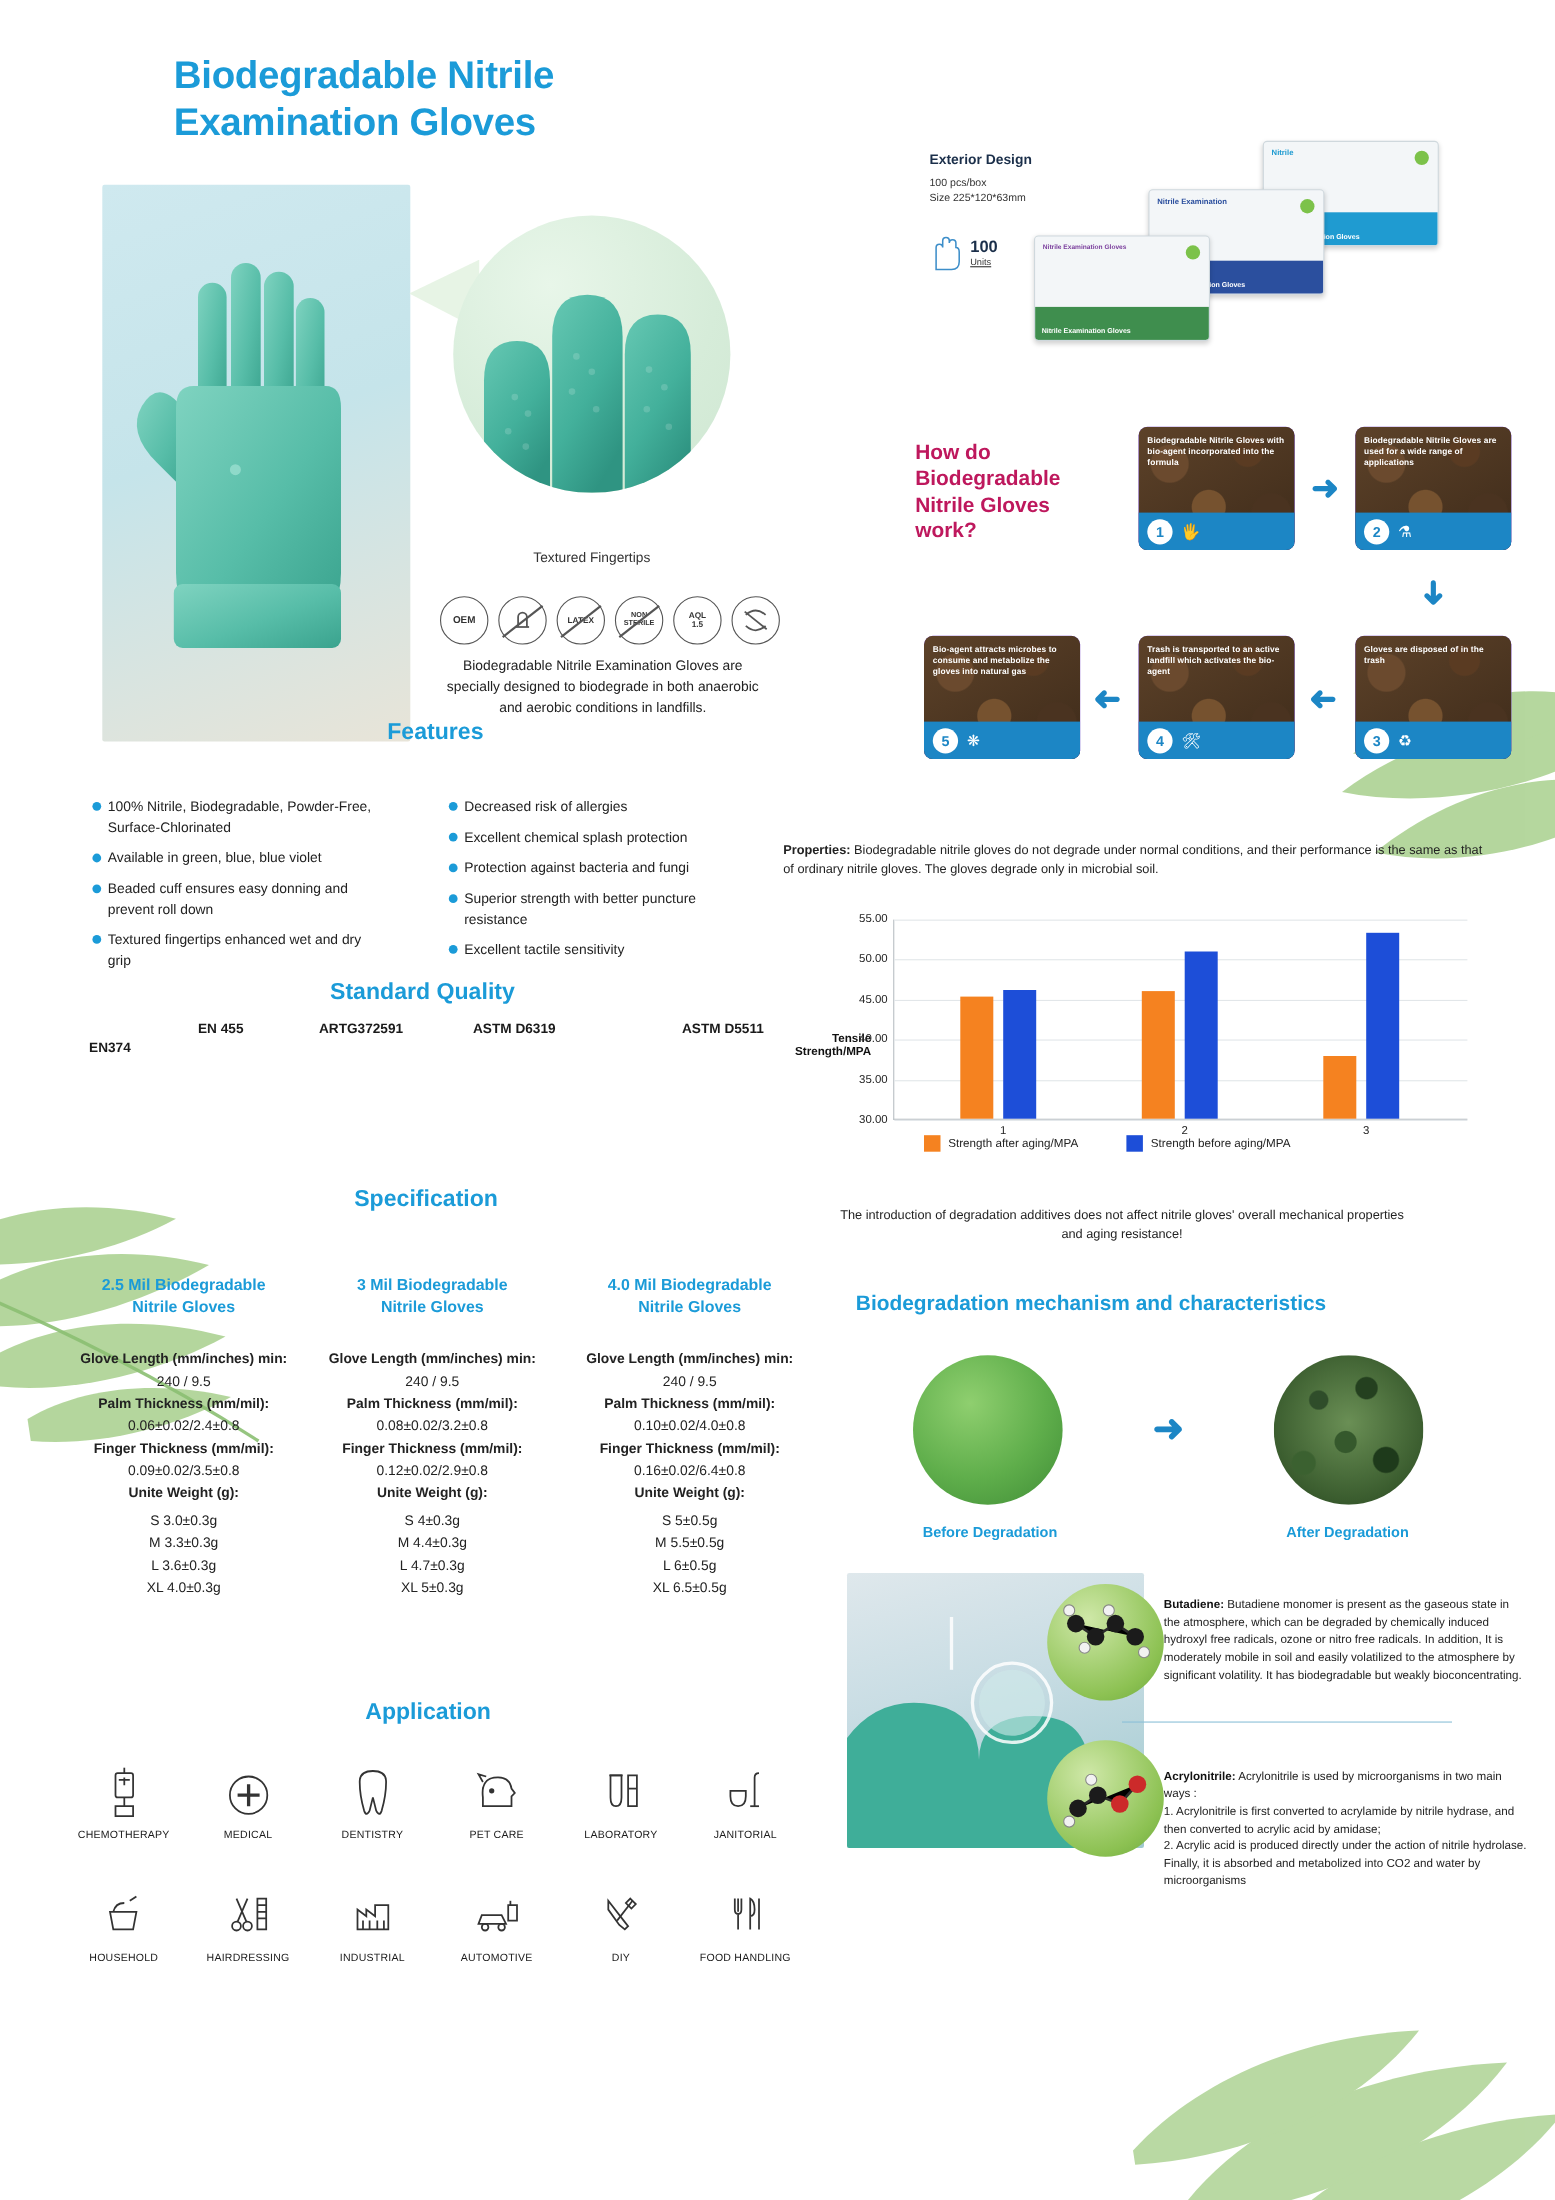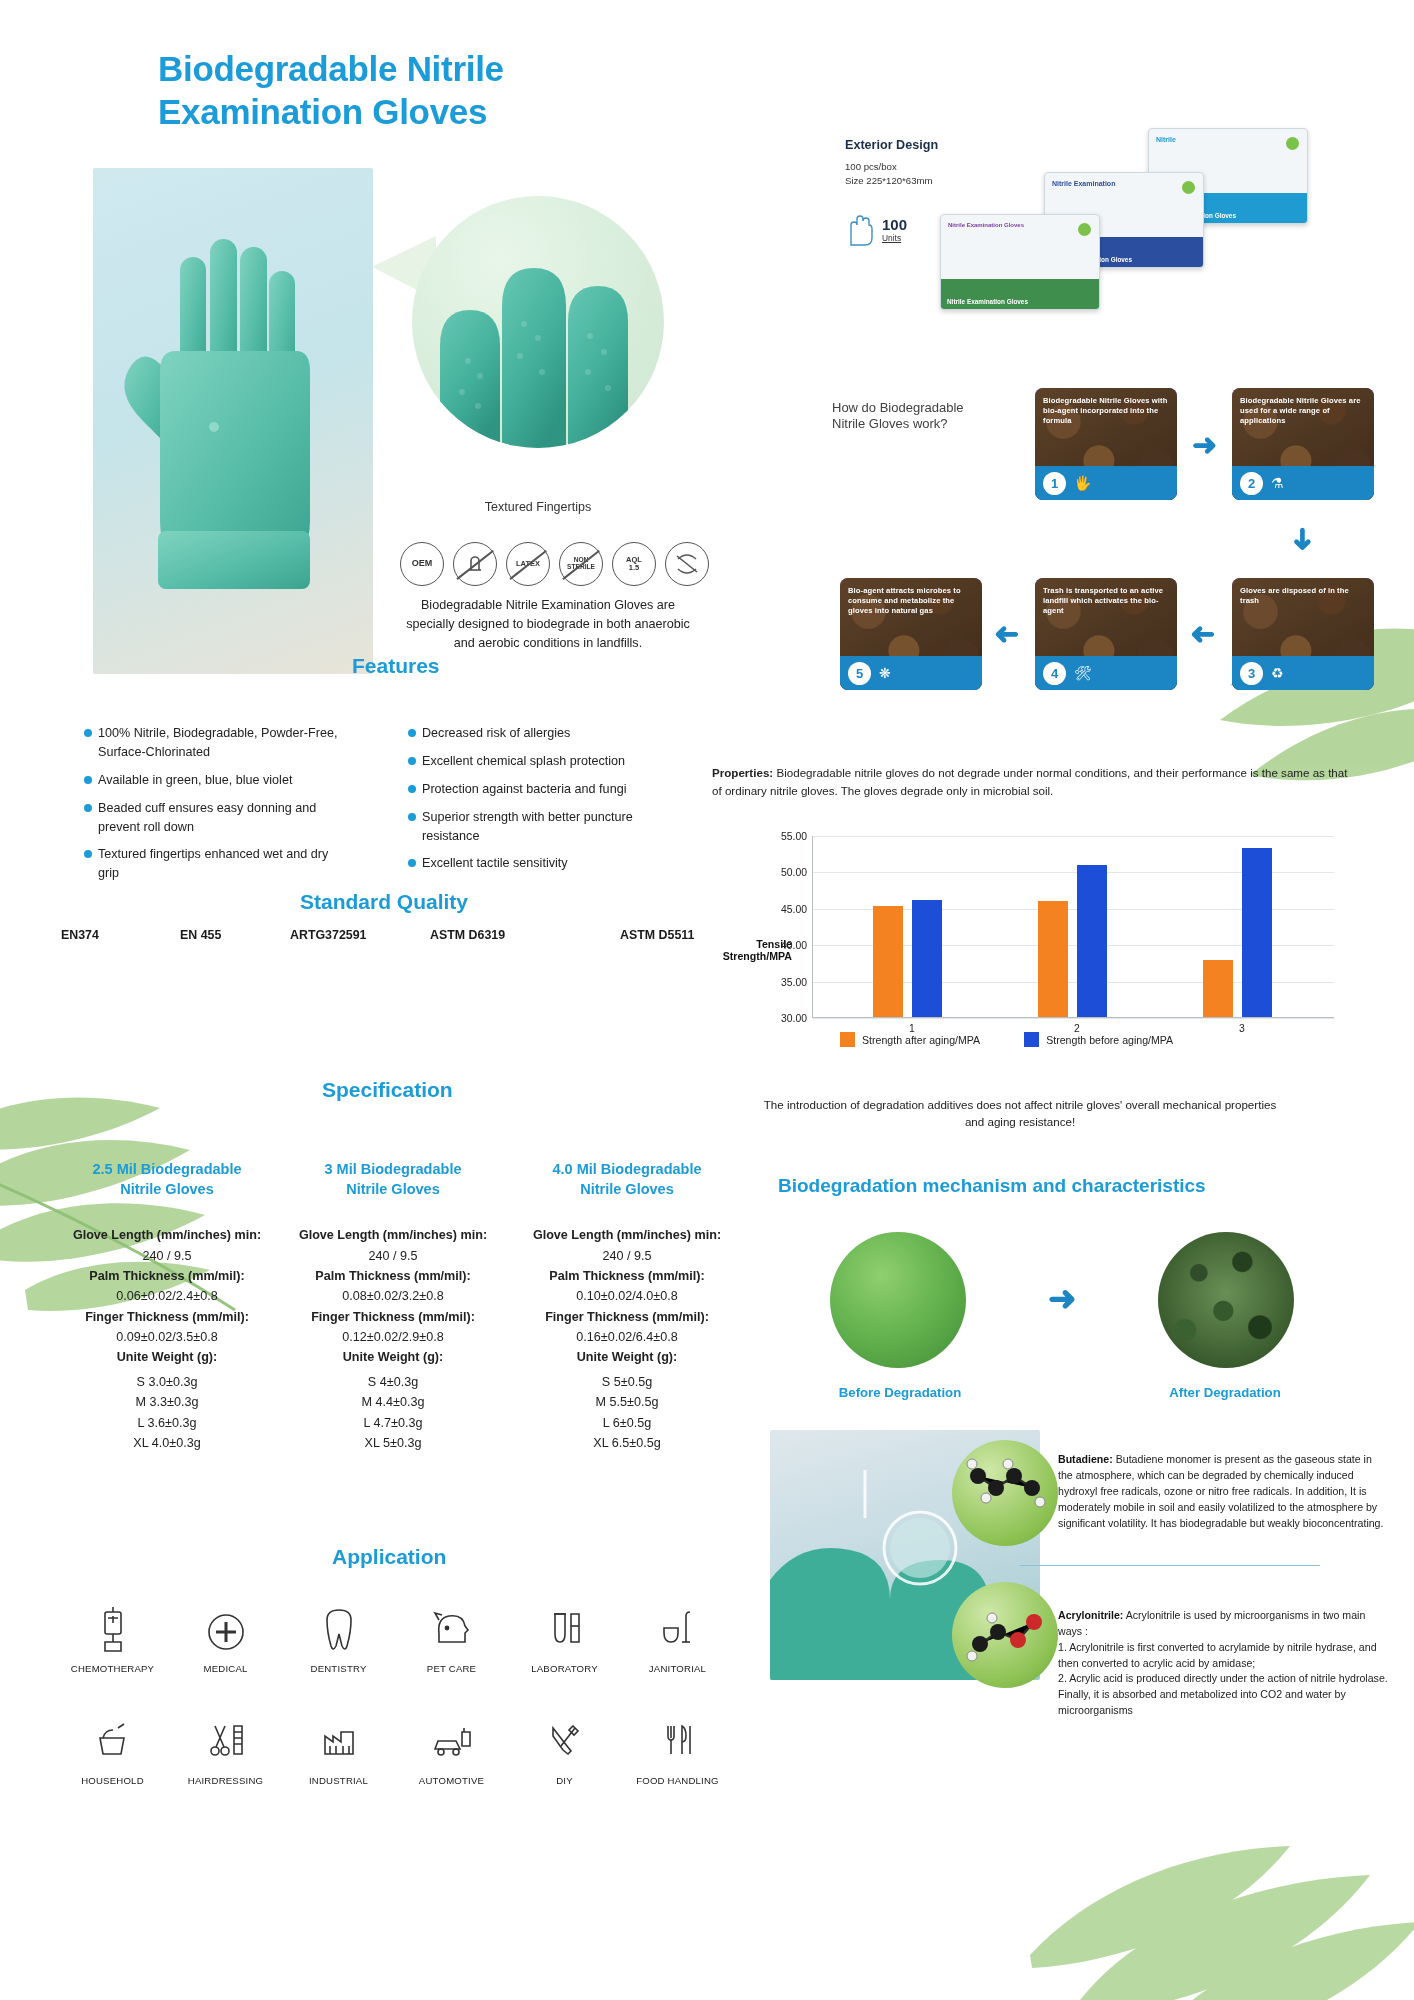--- a/index.html
+++ b/index.html
@@ -122,21 +122,21 @@
   .gbox .band { position:absolute; left:0; right:0; bottom:0; height:30px; }
   .gbox .lbl {
     position:absolute; left:6px; bottom:4px; font-size:6.4px; font-weight:bold; color:#fff;
   }
   .gbox .top-t { position:absolute; left:7px; top:7px; font-size:7px; font-weight:bold; }
   .gbox .leafmark { position:absolute; right:8px; top:8px; width:13px; height:13px; border-radius:50%; }
 
   
   #how-title {
     position:absolute; left:832px; top:400px; width:160px;
-    color:#404040; font-weight:normal; font-size:13px; line-height:1.25;
+    color:#be185d; font-weight:bold; font-size:19px; line-height:1.25;
   }
   .step {
     position:absolute; width:142px; height:112px; border-radius:8px; overflow:hidden;
     background:#8b5cf6;
   }
   .step .soil {
     position:absolute; inset:0;
     background:
       radial-gradient(circle at 20% 30%, #6b4a2e 0 12%, transparent 13%),
       radial-gradient(circle at 70% 20%, #5a3b22 0 10%, transparent 11%),
@@ -414,21 +414,21 @@
         <span>Superior strength with better puncture resistance</span>
       </div>
     <div class="feat-item">
         <span class="bullet"></span>
         <span>Excellent tactile sensitivity</span>
       </div>
   </div>
 
   <div class="section-h" id="std-title">Standard Quality</div>
   <div class="std-row">
-    <div class="std-item" style="left:1px;">EN374</div>
+    <div class="std-item" style="left:21px;margin-top:17px;">EN374</div>
     <div class="std-item" style="left:120px;">EN 455</div>
     <div class="std-item" style="left:230px;">ARTG372591</div>
     <div class="std-item" style="left:370px;">ASTM D6319</div>
     <div class="std-item" style="left:560px;">ASTM D5511</div>
   </div>
 
   <div class="section-h" id="spec-title">Specification</div>
 
   <div class="spec-col" id="spec-col-0">
     <div class="spec-h" style="white-space:pre-line">2.5 Mil Biodegradable

